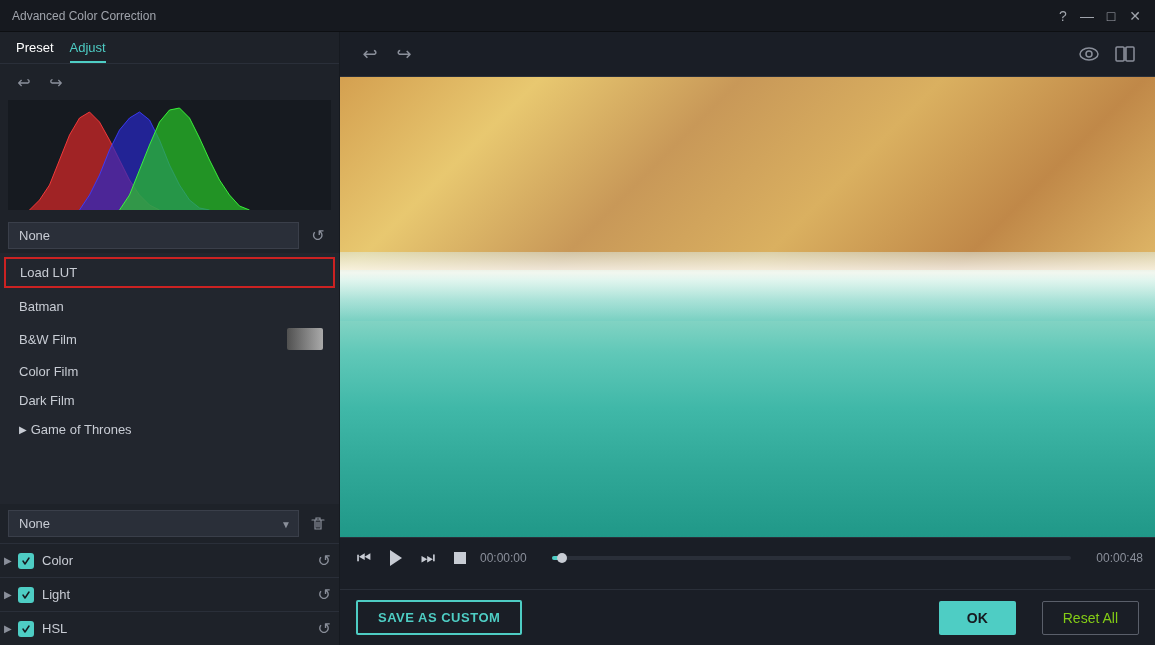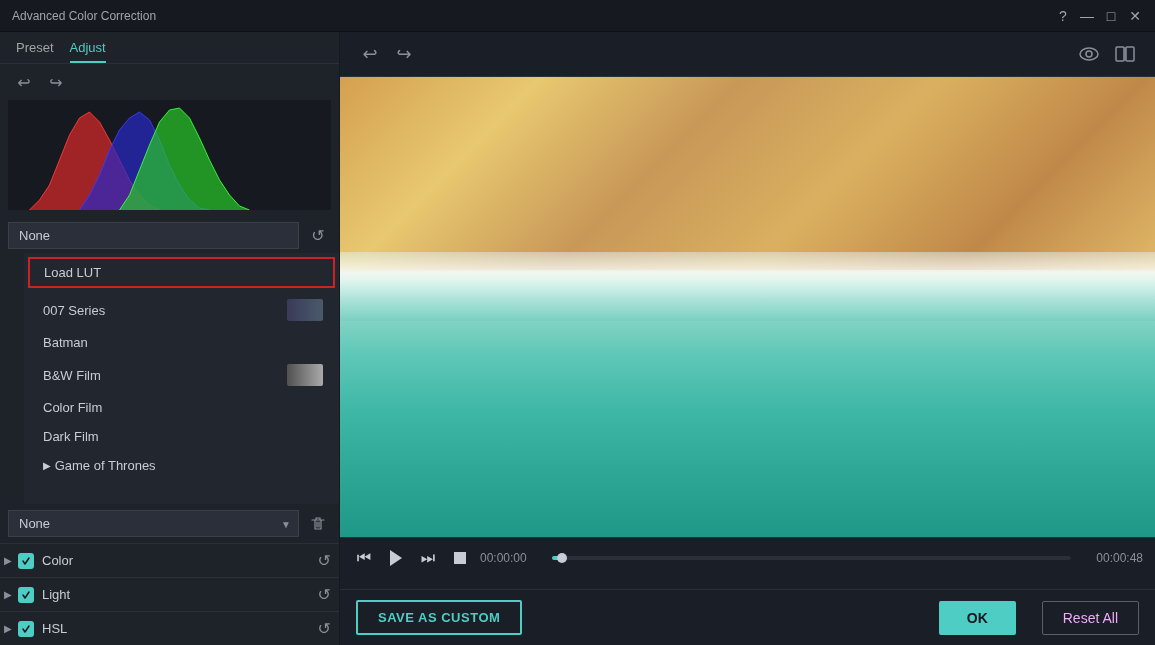--- a/index.html
+++ b/index.html
@@ -67,21 +67,21 @@
     .tabs {
       display: flex;
       padding: 8px 16px 0;
       gap: 16px;
       border-bottom: 1px solid #2a2f39;
     }
     .tab {
       font-size: 13px;
       padding-bottom: 6px;
       cursor: pointer;
-      color: #a3a3a3;
+      color: #ffffff;
       border-bottom: 2px solid transparent;
     }
     .tab.active {
       color: #4ecdc4;
       border-bottom: 2px solid #4ecdc4;
     }
 
     
     .toolbar {
       display: flex;
@@ -142,21 +142,20 @@
       cursor: pointer;
       color: #8a8f9a;
       font-size: 16px;
     }
 
     
     .lut-list {
       flex: 1;
       overflow-y: auto;
       background: #22262e;
-      margin-left: 24px;
     }
     .lut-list::-webkit-scrollbar { width: 6px; }
     .lut-list::-webkit-scrollbar-track { background: #1a1e26; }
     .lut-list::-webkit-scrollbar-thumb { background: #3a3f4a; border-radius: 3px; }
 
     .lut-item {
       display: flex;
       align-items: center;
       padding: 7px 16px;
       cursor: pointer;
@@ -425,21 +424,21 @@
       color: #16191f;
       padding: 8px 28px;
       font-size: 14px;
       font-weight: 600;
       cursor: pointer;
       border-radius: 2px;
     }
     .reset-all-btn {
       background: transparent;
       border: 1px solid #5a5f6a;
-      color: #f0abfc;
+      color: #84cc16;
       padding: 8px 20px;
       font-size: 14px;
       cursor: pointer;
       border-radius: 2px;
     }
 
     
     .dropdown-wrapper {
       flex: 1;
       position: relative;
@@ -501,24 +500,20 @@
       <select class="preset-dropdown">
         <option>None</option>
       </select>
       <div class="reset-btn">↺</div>
     </div>
 
     <div class="lut-list">
 
       <div class="lut-item load-lut">
         <span>Load LUT</span>
-      </div>
-      <div class="lut-item">
-        <span>007 Series</span>
-        <div class="preview-swatch" style="background:linear-gradient(to right,#3a3a5a,#4a5a6a);"></div>
       </div>
       <div class="lut-item">
         <span>Batman</span>
       </div>
       <div class="lut-item">
         <span>B&amp;W Film</span>
         <div class="preview-swatch" style="background:linear-gradient(to right,#505050,#aaaaaa);"></div>
       </div>
       <div class="lut-item">
         <span>Color Film</span>

